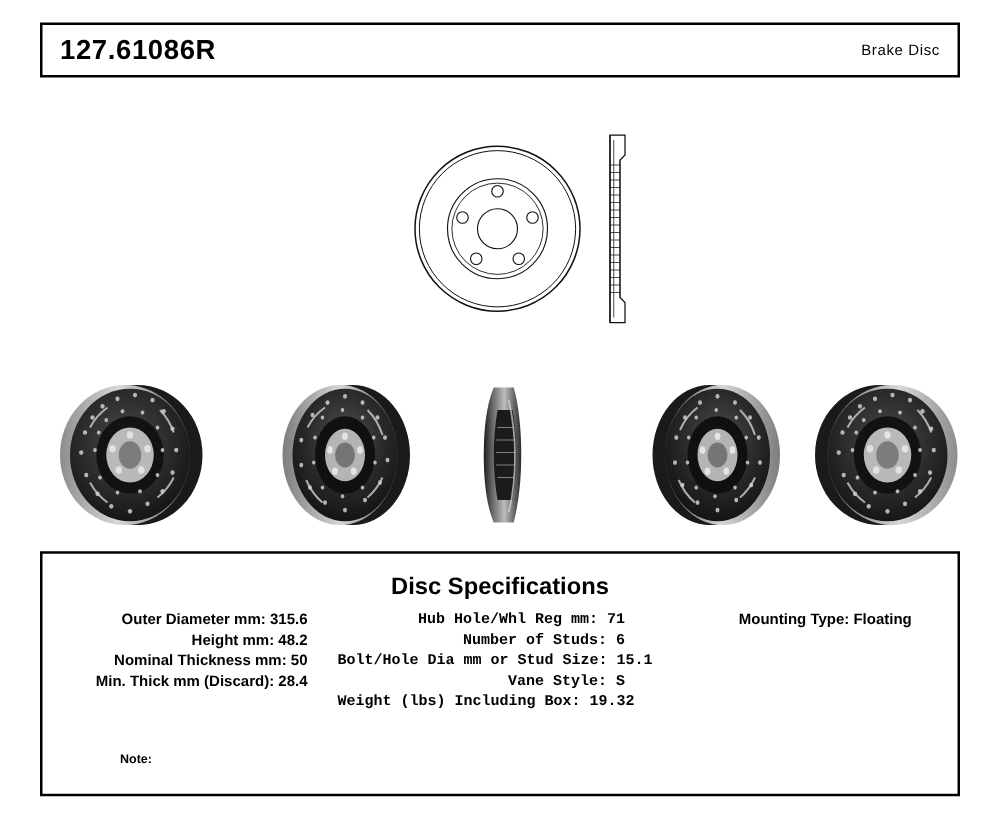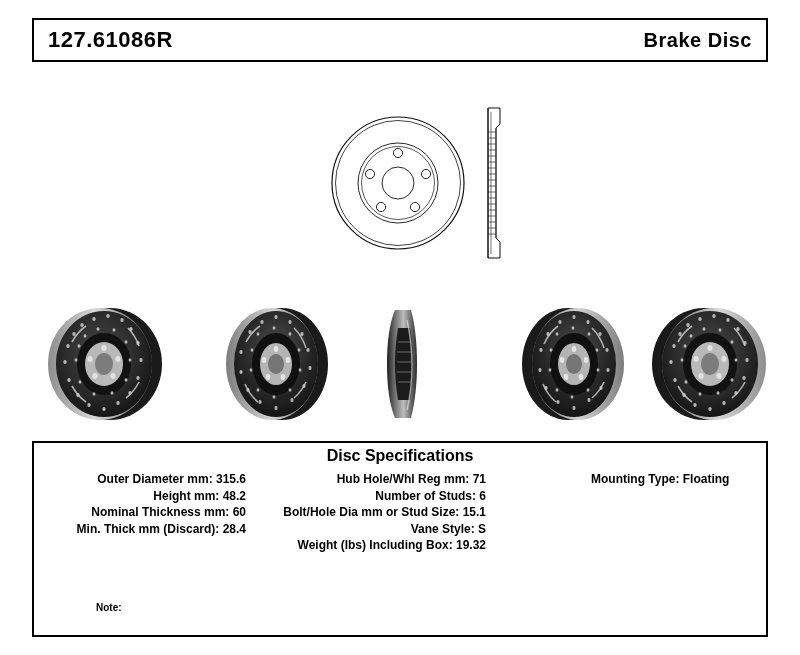--- a/index.html
+++ b/index.html
@@ -35,22 +35,22 @@
     align-items: center;
     justify-content: space-between;
     padding: 2px 14px;
   }
   .part-number {
     font-size: 22px;
     font-weight: bold;
     letter-spacing: 0.5px;
   }
   .doc-title {
-    font-size: 20px;
-    font-weight: bold;
+    font-size: 12px;
+    font-weight: normal;
     letter-spacing: 0.5px;
   }
 
   
   .drawing-area {
     position: absolute;
     left: 32px;
     top: 70px;
     width: 736px;
     height: 370px;
@@ -88,35 +88,35 @@
     position: absolute;
     left: 32px;
     top: 441px;
     width: 736px;
     height: 196px;
     border: 2px solid #000;
     box-sizing: border-box;
   }
   .specs-title {
     text-align: center;
-    font-size: 16px;
+    font-size: 19px;
     font-weight: bold;
-    margin-top: 4px;
+    margin-top: 16px;
     margin-bottom: 6px;
   }
   .specs-cols {
     position: relative;
     height: 112px;
   }
   .col {
     position: absolute;
     top: 0;
   }
   .col-left  { left: 0px;   width: 212px; text-align: right; }
-  .col-mid   { left: 222px; width: 230px; text-align: right; }
+  .col-mid   { left: 236px; width: 230px; text-align: right; font-family: Liberation Mono, monospace; }
   .col-right { left: 530px; width: 200px; text-align: left; padding-left: 27px; }
 
   .spec-line {
     font-size: 12px;
     font-weight: bold;
     line-height: 16.5px;
     white-space: nowrap;
   }
   .note {
     position: absolute;
@@ -467,21 +467,21 @@
     </div>
   </div>
 
   <div class="specs">
     <div class="specs-title">Disc Specifications</div>
     <div class="specs-cols">
 
       <div class="col col-left">
         <div class="spec-line">Outer Diameter mm: 315.6</div>
         <div class="spec-line">Height mm: 48.2</div>
-        <div class="spec-line">Nominal Thickness mm: 60</div>
+        <div class="spec-line">Nominal Thickness mm: 50</div>
         <div class="spec-line">Min. Thick mm (Discard): 28.4</div>
       </div>
 
       <div class="col col-mid">
         <div class="spec-line">Hub Hole/Whl Reg mm: 71</div>
         <div class="spec-line">Number of Studs: 6</div>
         <div class="spec-line">Bolt/Hole Dia mm or Stud Size: 15.1</div>
         <div class="spec-line">Vane Style: S</div>
         <div class="spec-line">Weight (lbs) Including Box: 19.32</div>
       </div>

